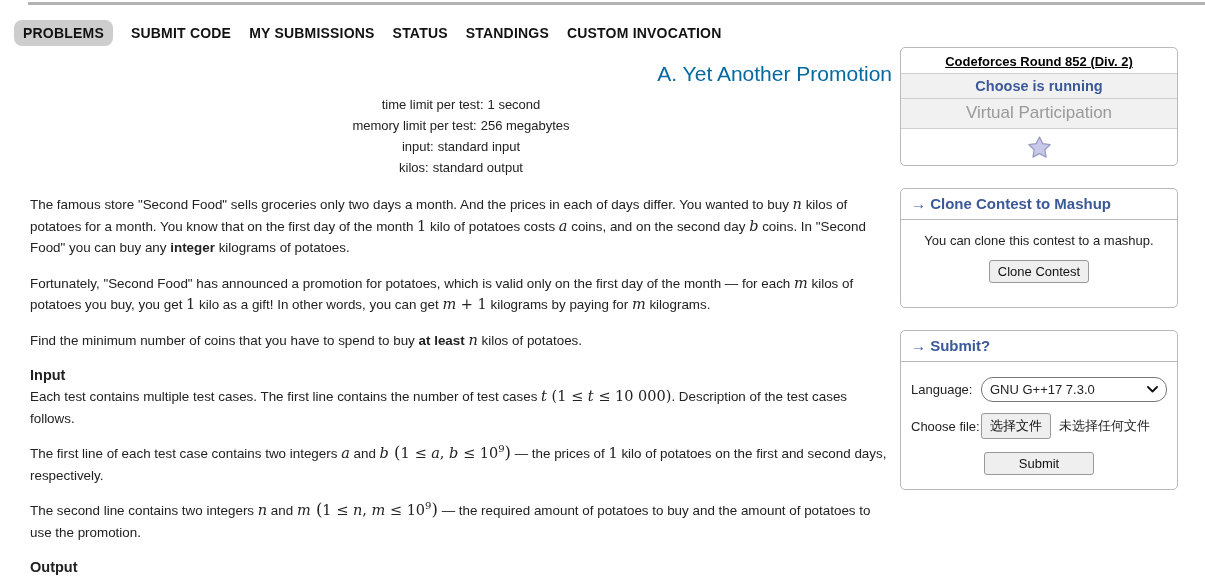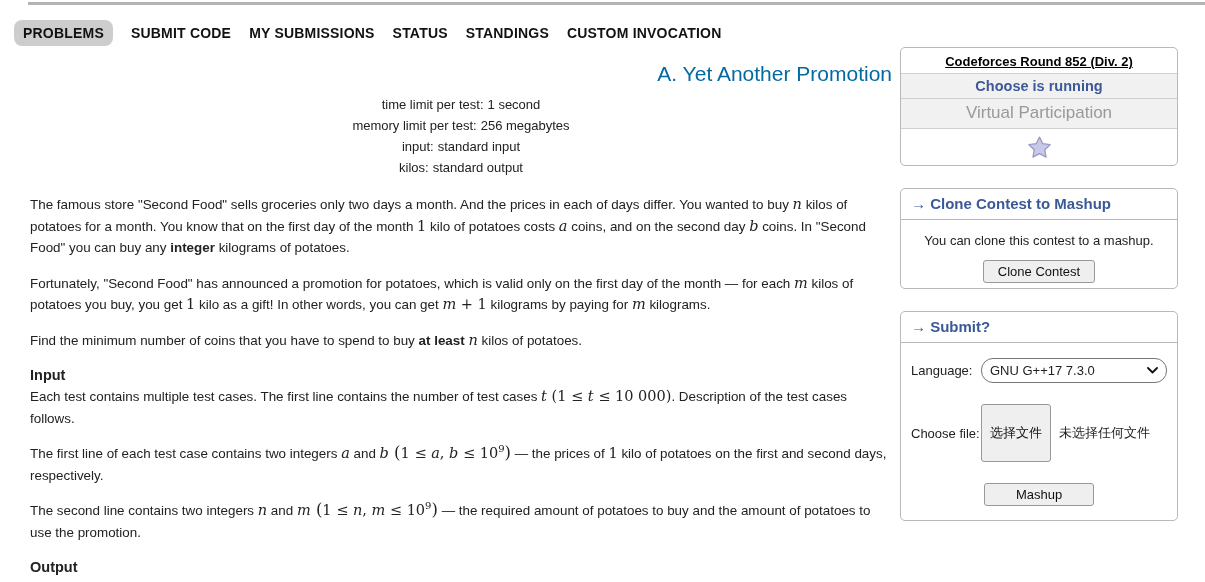--- a/index.html
+++ b/index.html
@@ -37,27 +37,27 @@
   .contest-link{font-weight:bold;font-size:13px;color:#000;text-decoration:underline;cursor:pointer;}
   .status-row{background:var(--row-alt-bg,#f1f1f1);color:var(--accent-blue,#3b5998);font-weight:bold;font-size:14.5px;padding:4px 0;}
   .timer-row{font-size:21px;color:var(--timer-gray,#777);padding:5px 0 6px;letter-spacing:1px;}
   .mode-row{background:var(--row-alt-bg,#f1f1f1);color:var(--muted-gray,#999);font-size:17px;padding:4px 0 5px;cursor:pointer;}
   .star-row{padding:7px 0 6px;}
   .star-row svg{display:inline-block;vertical-align:middle;cursor:pointer;}
   .box-head{padding:6px 10px 7px;border-bottom:1px solid var(--box-border,#b9b9b9);color:var(--accent-blue,#3b5998);font-weight:bold;font-size:15px;}
   .box-body{padding:0;}
   .clone-text{font-size:13px;text-align:center;margin:13px 8px 0;}
   .btn{background:#efefef;border:1px solid #999;border-radius:3px;font-size:13px;color:#111;cursor:pointer;font-family:"Liberation Sans",sans-serif;}
-  .clone-btn{display:block;margin:12px auto 5px;padding:3px 0;width:112px;}
+  .clone-btn{display:block;margin:12px auto 24px;padding:3px 0;width:100px;}
   .form{padding:15px 10px 14px;}
-  .form-row{display:flex;align-items:center;margin-bottom:21px;}
+  .form-row{display:flex;align-items:center;margin-bottom:11px;}
   .form-label{width:70px;font-size:13px;flex:none;}
   .select{width:172px;height:23px;border:1px solid #767676;border-radius:12px;background:#fff;display:flex;align-items:center;justify-content:space-between;padding:0 8px;font-size:13px;cursor:pointer;}
   .filewrap{display:flex;align-items:center;}
-  .file-btn{padding:19px 8px;margin-right:8px;white-space:nowrap;}
+  .file-btn{padding:3px 8px;margin-right:8px;white-space:nowrap;}
   .file-status{font-size:13px;white-space:nowrap;}
   .submit-btn{display:block;margin:13px auto 0;width:110px;padding:3px 0;}
 </style>
 </head>
 <body>
 
 <div class="top-rule"></div>
 
 <nav class="tabs">
   <a class="tab active">PROBLEMS</a>
@@ -125,17 +125,17 @@
           </svg>
         </div>
       </div>
       <div class="form-row">
         <label class="form-label">Choose file:</label>
         <div class="filewrap">
           <button class="btn file-btn">选择文件</button>
           <span class="file-status">未选择任何文件</span>
         </div>
       </div>
-      <button class="btn submit-btn">Mashup</button>
+      <button class="btn submit-btn">Submit</button>
     </div>
   </div>
 
 </aside>
 
 </body></html>

